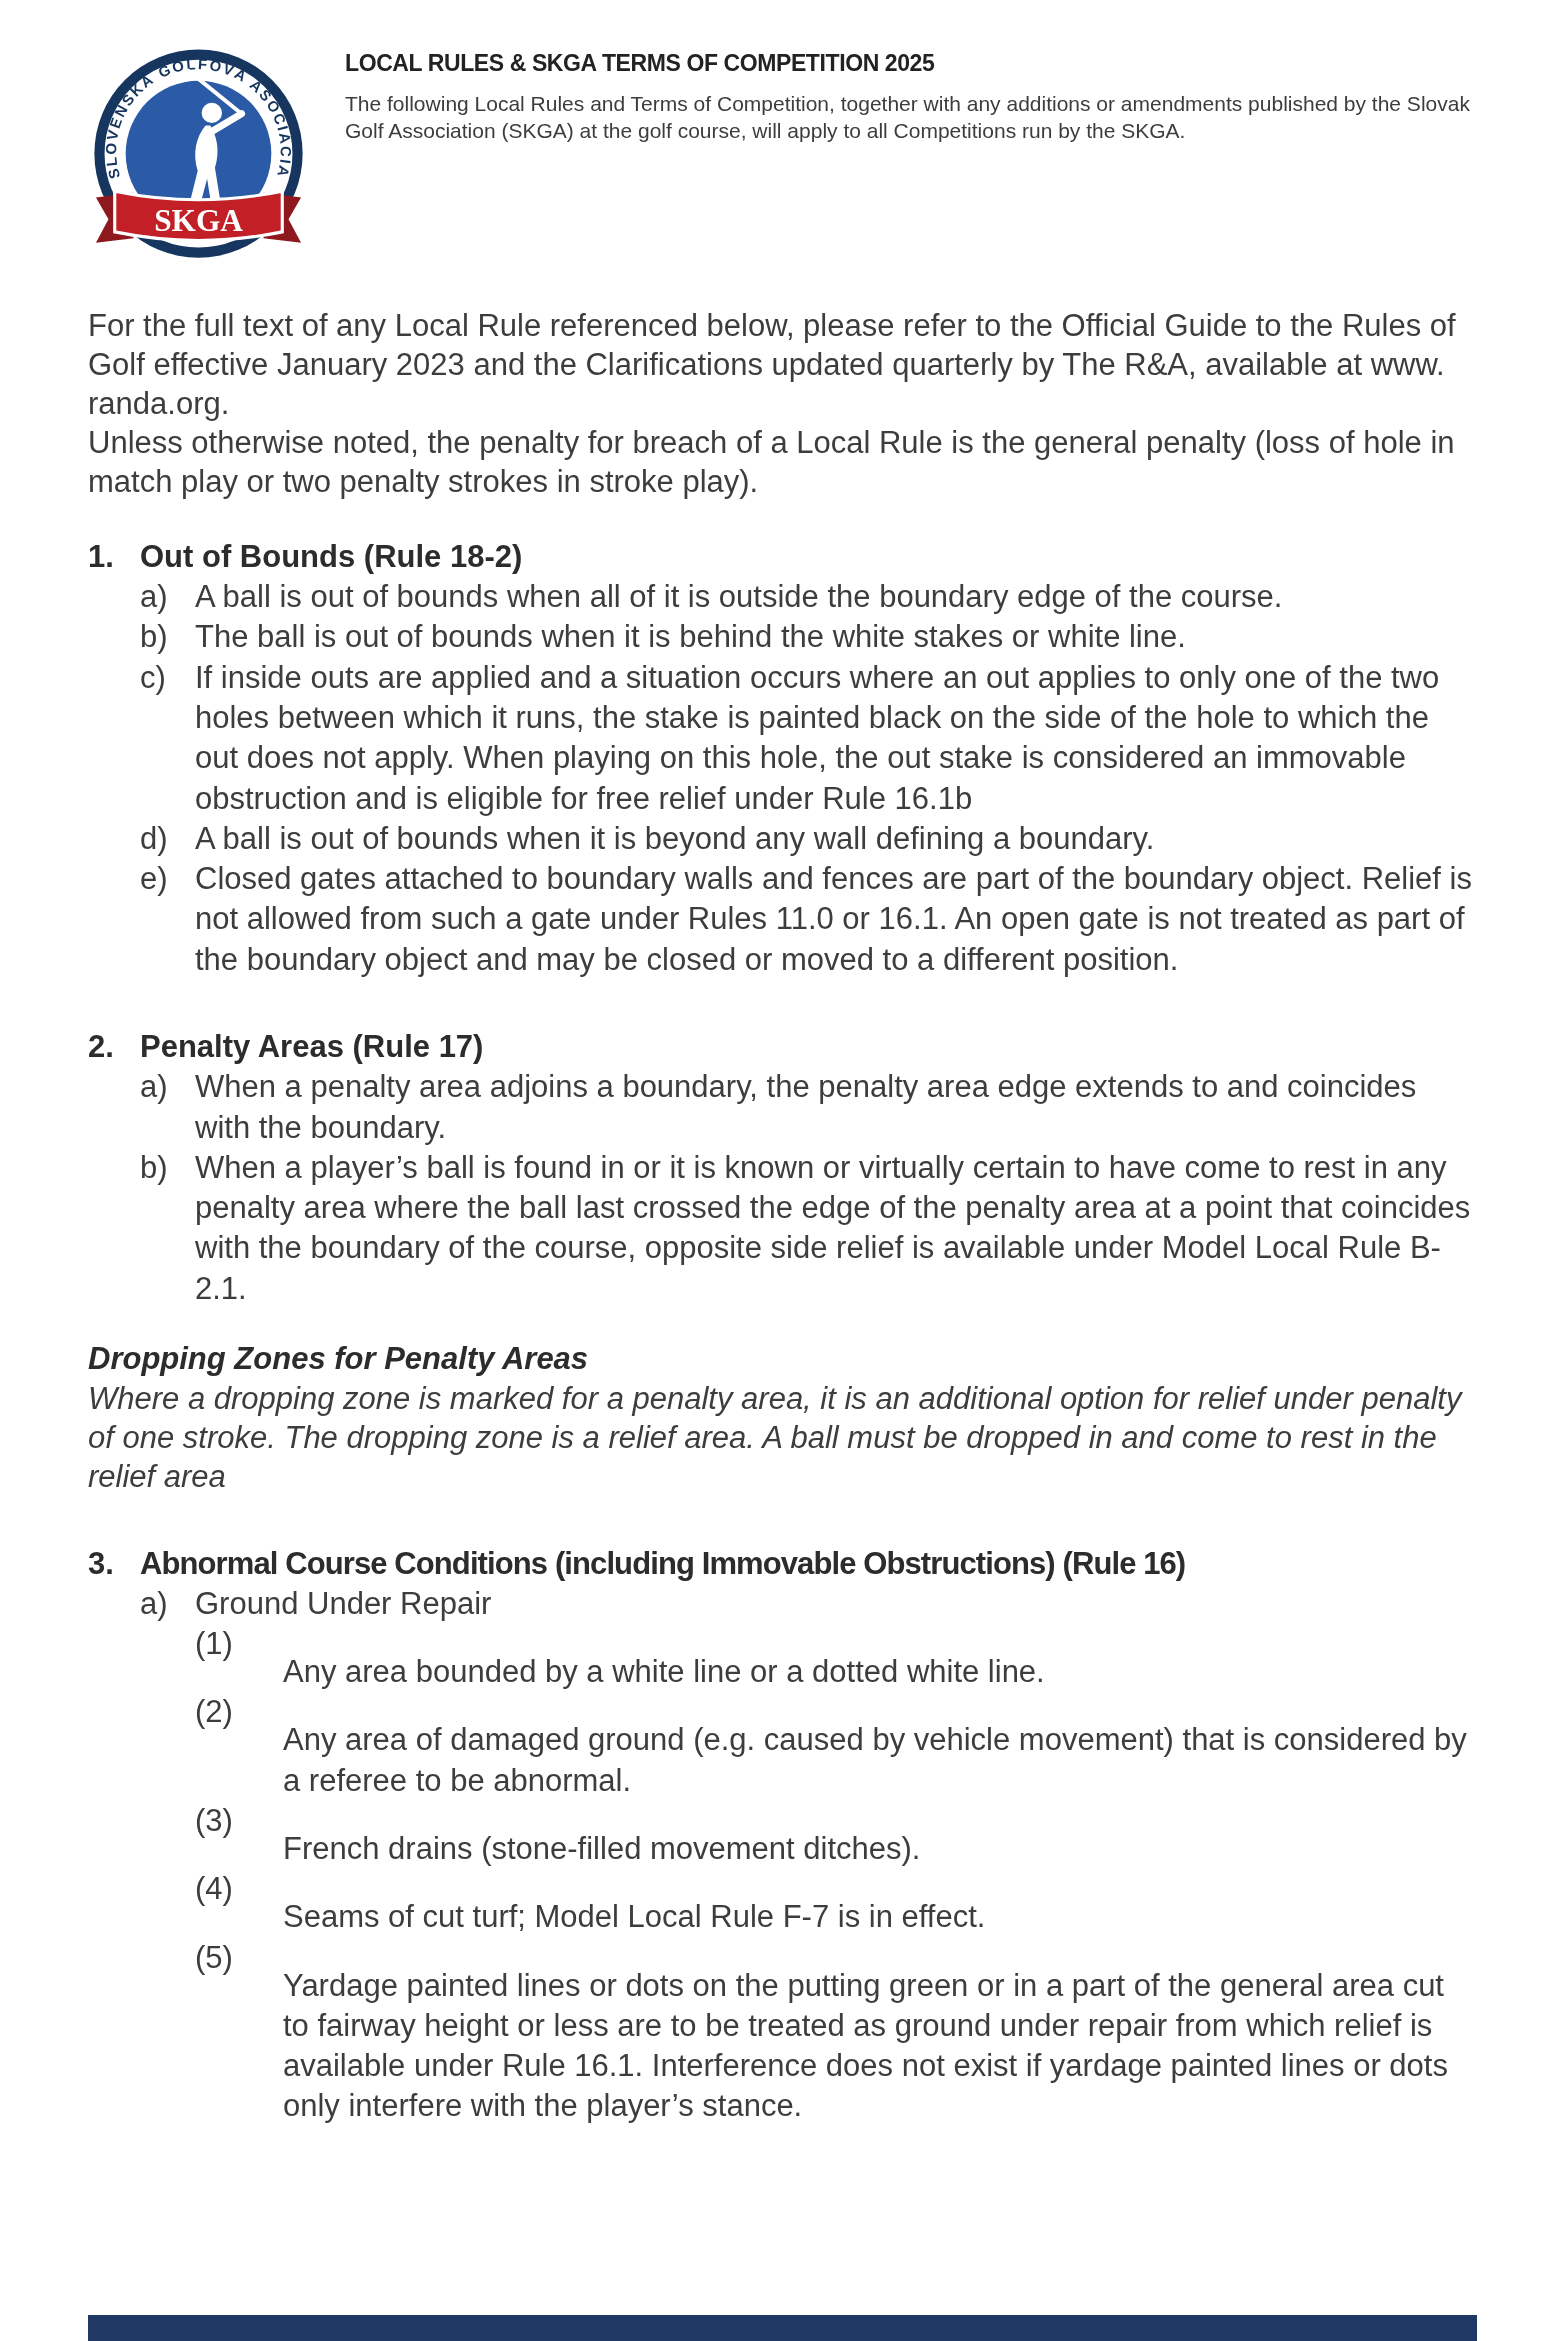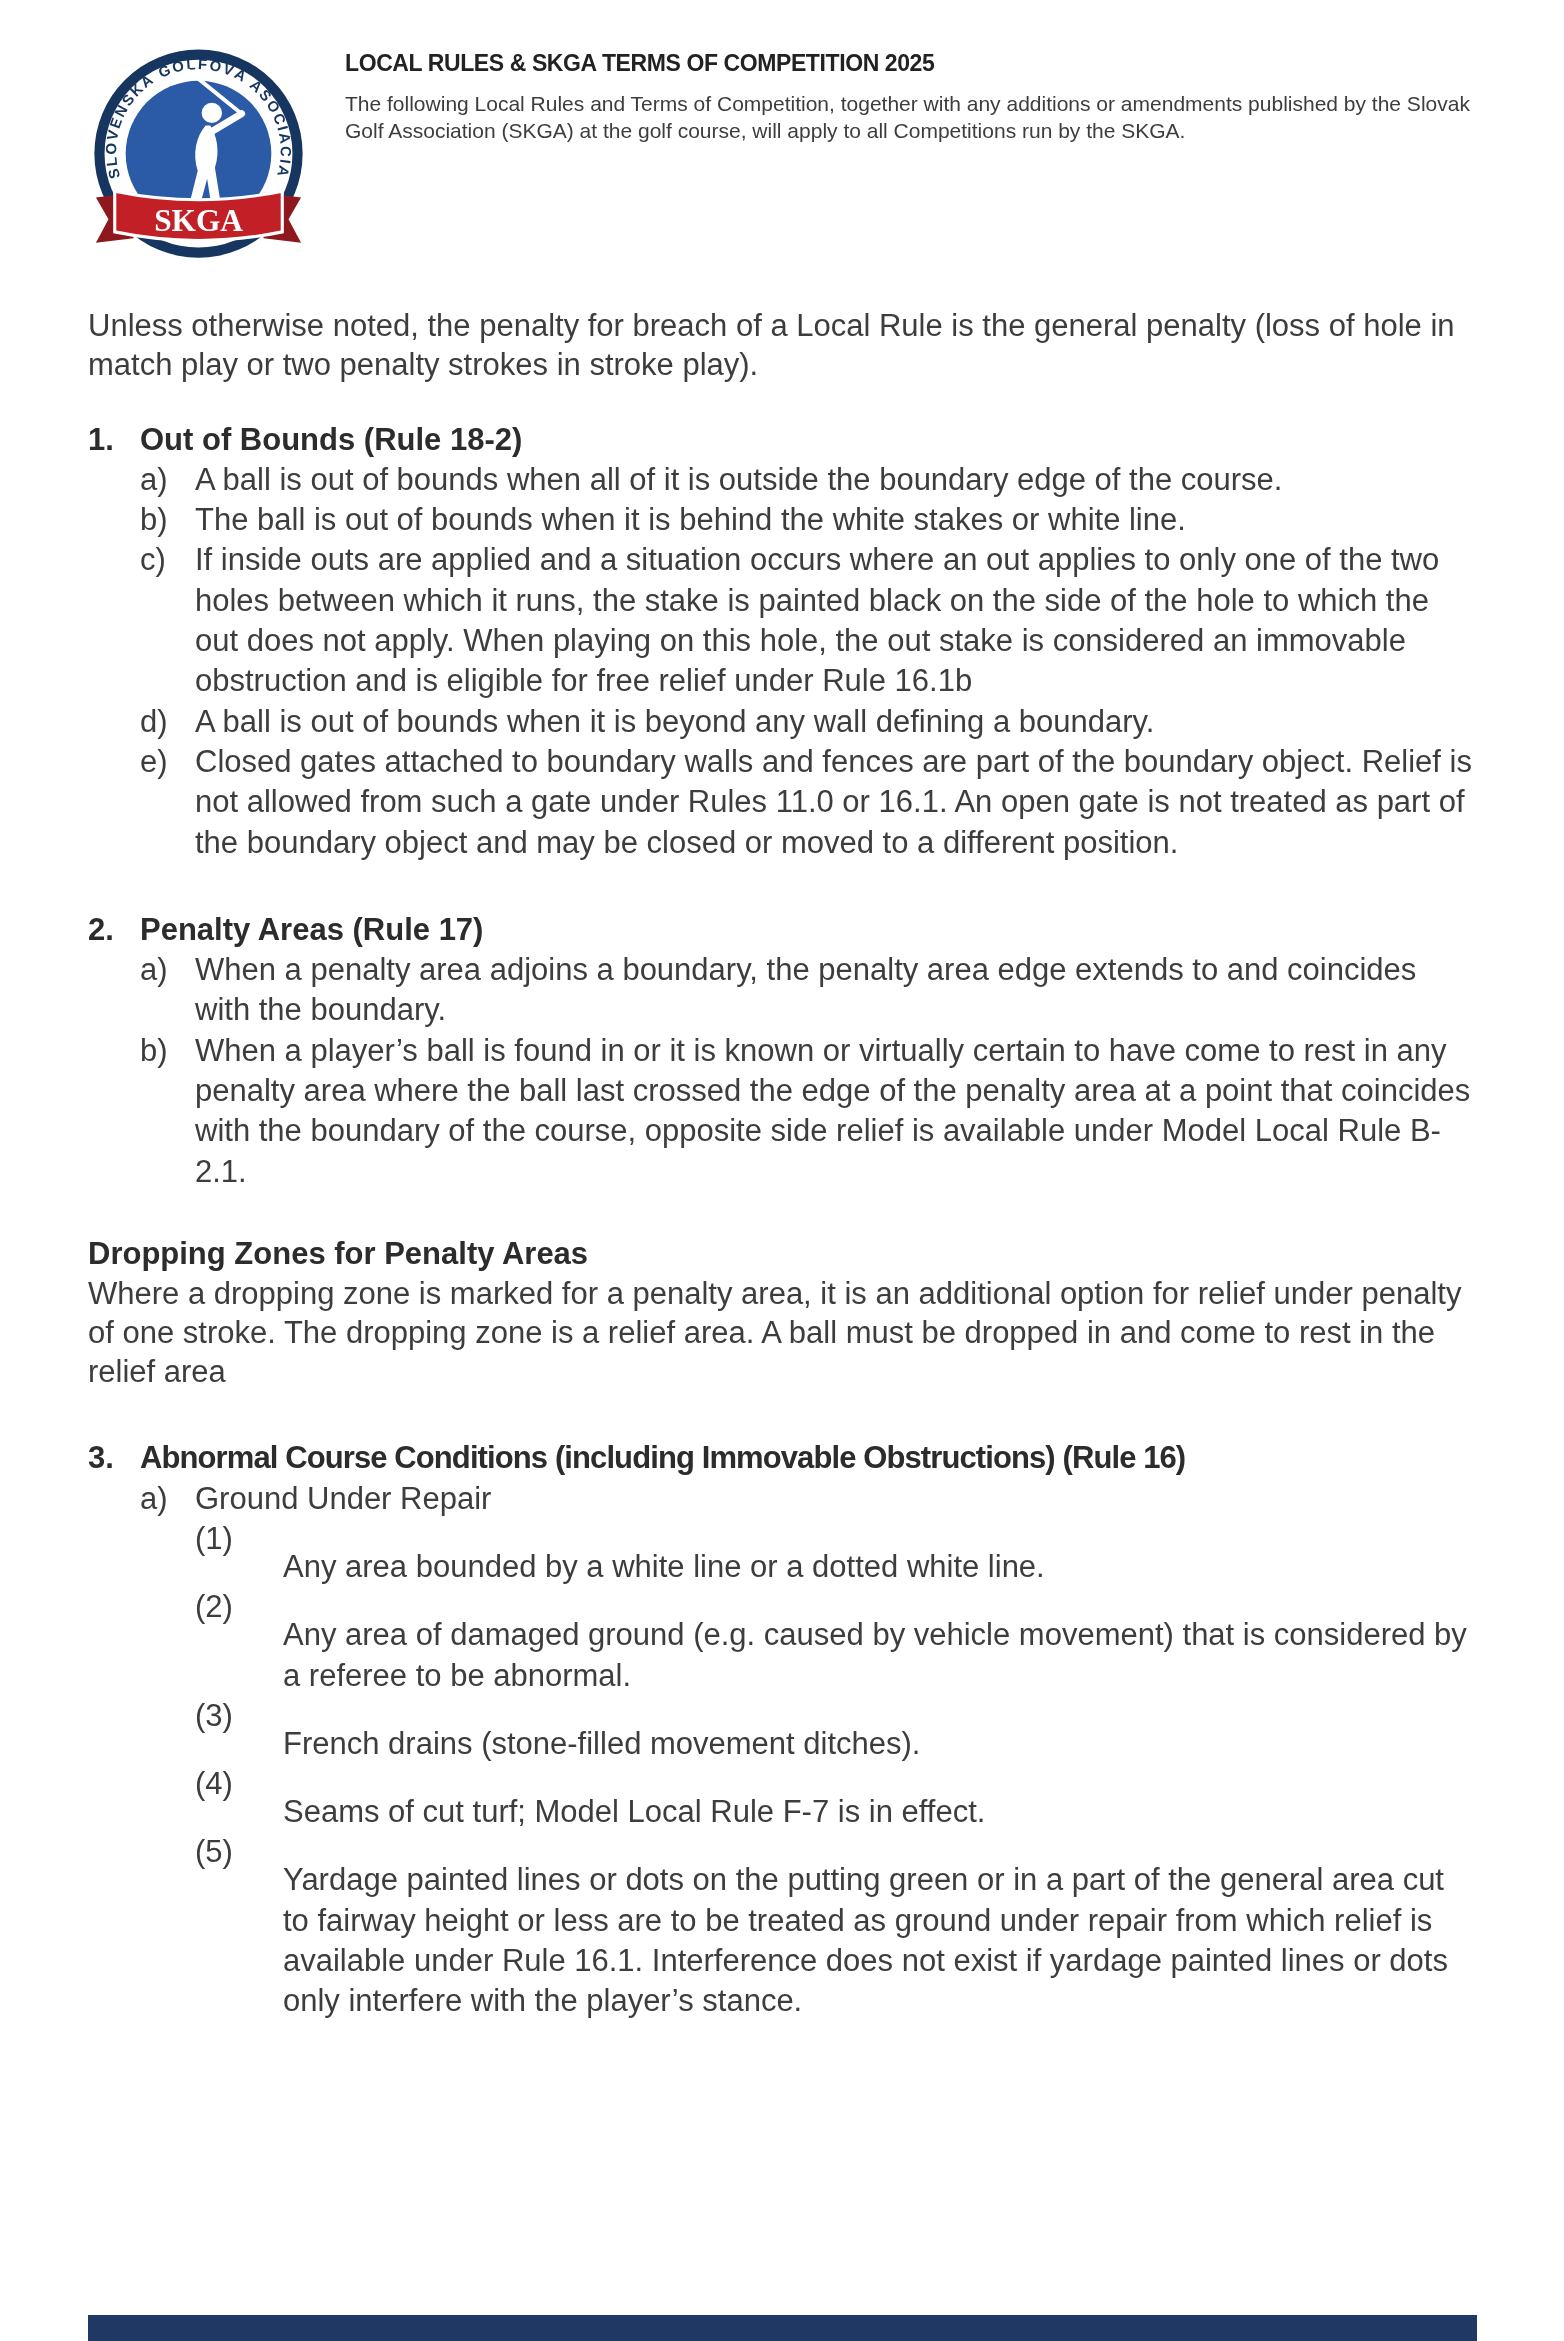--- a/index.html
+++ b/index.html
@@ -47,21 +47,21 @@
   .sec-title { flex: 1; }
   .sec-title.condensed { letter-spacing: -0.9px; }
   .item { display: flex; padding-left: 52px; }
   .item-label { flex: 0 0 55px; }
   .item-text { flex: 1; }
   .subitem { display: flex; }
   .sub-label { flex: 0 0 88px; }
   .sub-text { flex: 1; margin-top: 28px; }
 
   
-  .dz { margin-top: 42px; font-size: 31px; line-height: 1.3; }
+  .dz { margin-top: 30px; font-size: 31px; line-height: 1.3; font-style: italic; }
   .dz-heading { font-weight: bold; color: #2c2c2c; margin: 0; }
   .dz-body { margin: 0; }
 
   
   .footer-bar {
     position: absolute;
     left: 88px;
     right: 88px;
     bottom: 0;
     height: 27px;
@@ -104,20 +104,21 @@
           <text x="141" y="239" text-anchor="middle" font-size="40" font-weight="bold" fill="#ffffff" font-family="'Liberation Serif', serif">SKGA</text>
         </g>
       </svg>
     </div>
     <div class="header-text">
       <h1 class="doc-title">LOCAL RULES &amp; SKGA TERMS OF COMPETITION 2025</h1>
       <p class="intro">The following Local Rules and Terms of Competition, together with any additions or amendments published by the Slovak Golf Association (SKGA) at the golf course, will apply to all Competitions run by the SKGA.</p>
     </div>
   </div>
 
+  <p class="para preamble">For the full text of any Local Rule referenced below, please refer to the Official Guide to the Rules of Golf effective January 2023 and the Clarifications updated quarterly by The R&amp;A, available at www. randa.org.</p>
   <p class="para">Unless otherwise noted, the penalty for breach of a Local Rule is the general penalty (loss of hole in match play or two penalty strokes in stroke play).</p>
 
   <div class="section">
     <div class="sec-heading">
       <span class="sec-num">1.</span>
       <span class="sec-title">Out of Bounds (Rule 18-2)</span>
     </div>
     <div class="item">
       <span class="item-label">a)</span>
       <span class="item-text">A ball is out of bounds when all of it is outside the boundary edge of the course.</span>

